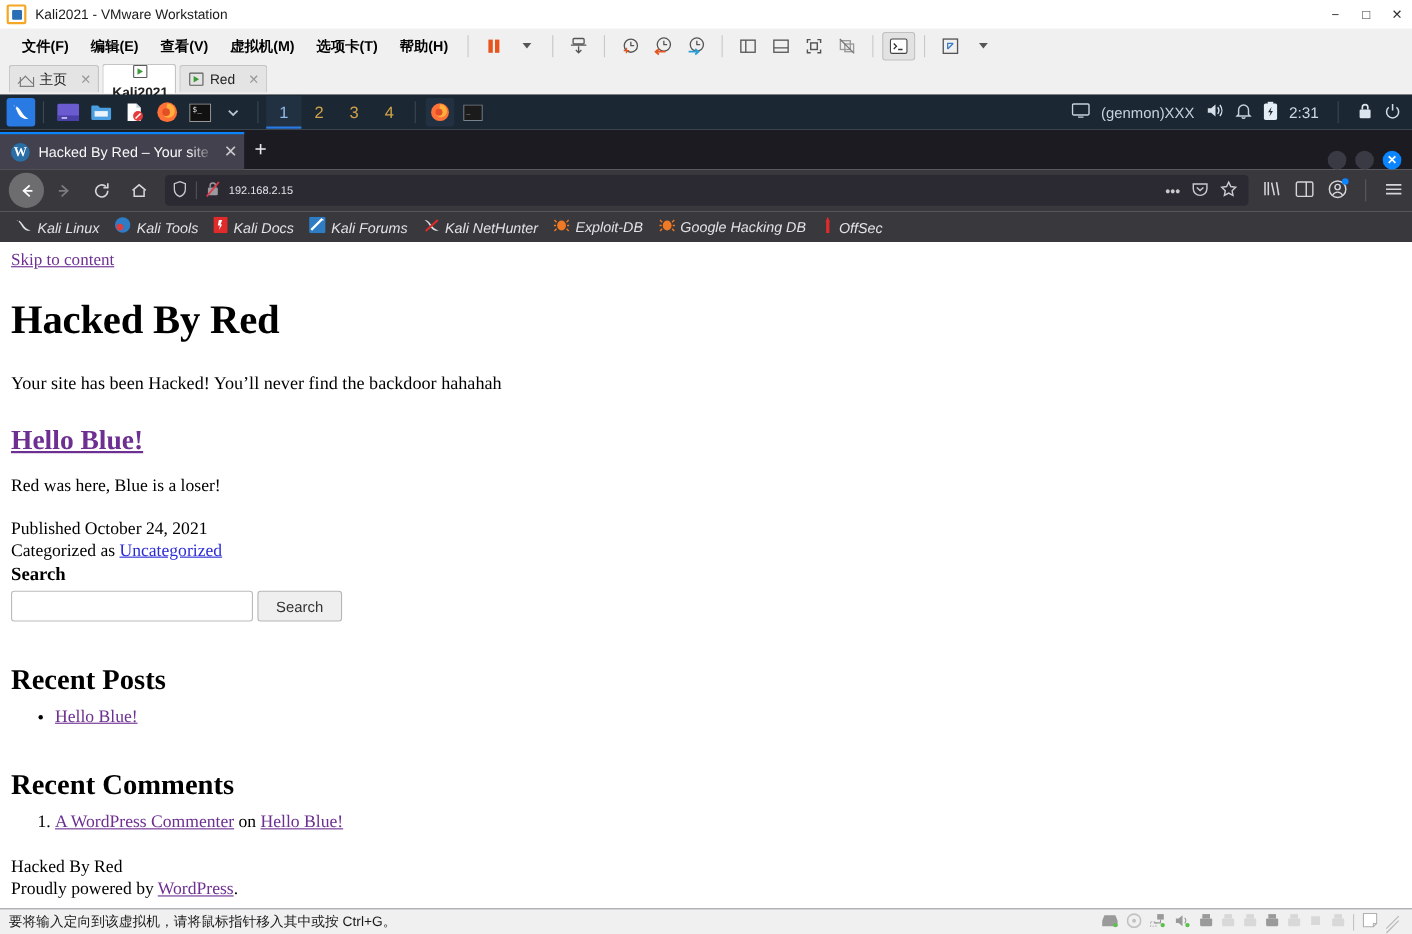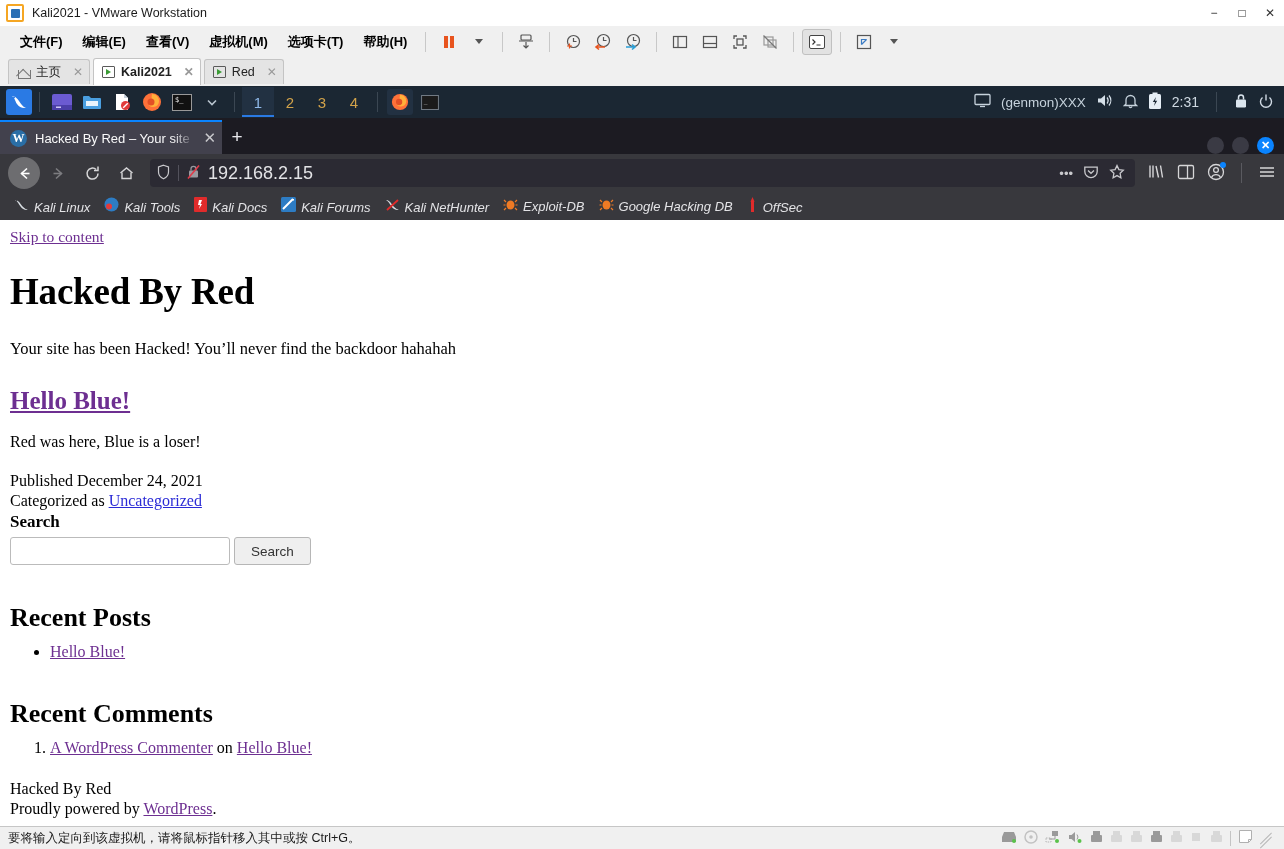--- a/index.html
+++ b/index.html
@@ -32,21 +32,21 @@
   .tb-btn.active { background:#e2e2e2; border:1px solid #c0c0c0; border-radius:3px;}
   .caret { width:0;height:0;border-left:4px solid transparent;border-right:4px solid transparent;border-top:5px solid #555;}
 
   
   .vmtabs { height: 29px; background:#f0f0f0; display:flex; align-items:center; padding-left:8px; flex:none; }
   .vmtab {
     height: 25px; display:flex; align-items:center; gap:6px; padding: 0 6px 0 8px;
     background:#e4e4e4; border:1px solid #c4c4c4; border-bottom:none;
     border-radius:3px 3px 0 0; margin-right:3px; font-size:12.5px; color:#222;
   }
-  .vmtab.active { background:#ffffff; height:27px; font-weight:bold; }
+  .vmtab.active { background:#ffffff; height:27px; font-weight:bold;flex-direction:column; }
   .vmtab .x { color:#999; font-size:12px; margin-left:6px; }
   .tabicon { width:13px; height:12px; position:relative; flex:none;}
   .tabicon .scr { position:absolute; inset:0; border:1.3px solid #5a5a5a; border-radius:1px;}
   .tabicon .ply { position:absolute; left:4px; top:2.5px; width:0;height:0;
       border-top:3.5px solid transparent;border-bottom:3.5px solid transparent;border-left:5px solid #3a9b35;}
   .homeicon { width:13px;height:12px; position:relative;}
   .homeicon:before { content:''; position:absolute; left:1px; top:4px; width:11px;height:8px;border:1.3px solid #777;border-top:none;}
   .homeicon:after { content:''; position:absolute; left:0.5px; top:4.5px; width:8.5px;height:8.5px;
       border-top:1.3px solid #777;border-right:1.3px solid #777; transform:rotate(-45deg); transform-origin:center;}
 
@@ -80,21 +80,21 @@
   .ffwinctl { margin-left:auto; display:flex; align-items:center; gap:8px; padding-right:10px;}
   .ffcirc { width:17px;height:17px;border-radius:50%;background:#3a3a44;}
   .ffcirc.close { background:#0a84ff; color:#fff; display:flex;align-items:center;justify-content:center;font-size:11px;font-weight:bold;}
 
   .ffnav { height:38px; background:#38383d; display:flex; align-items:center; gap:2px; padding:0 8px;}
   .navbtn { width:32px;height:32px; display:flex;align-items:center;justify-content:center; color:#d6d6d8; font-size:16px; border-radius:4px;}
   .navbtn.backcircle { background:#6d6d70; border-radius:50%; color:#fff;}
   .navbtn.dim { color:#7c7c80; }
   .urlbar { flex:1; height:28px; background:#2b2a33; border-radius:4px; display:flex; align-items:center;
             margin:0 6px; padding:0 6px; gap:7px; }
-  .urltext { color:#e3e3e6; font-size:18px; flex:1;}
+  .urltext { color:#e3e3e6; font-size:10px; flex:1;}
   .urlicons { display:flex; align-items:center; gap:10px; padding-right:4px; color:#c9c9cd; font-size:13px;}
   .ffnav-right { display:flex; align-items:center; gap:12px; padding-left:4px; color:#d6d6d8;}
   .ffsep { width:1px; height:20px; background:#5a5a60; margin:0 4px;}
 
   .bmbar { height:28px; background:#38383d; display:flex; align-items:center; gap:2px; padding:0 8px; color:#e3e3e6; font-size:13px;}
   .bm { display:flex; align-items:flex-end; gap:5px; padding:3px 6px; border-radius:3px; white-space:nowrap;font-style:italic;}
 
   
   .page { flex:1; background:#fff; overflow:hidden; padding: 8px 10px 0 10px;
           font-family:"Liberation Serif", serif; color:#000; position:relative;}
@@ -569,21 +569,21 @@
       <div class="page">
         <a class="skip" href="#">Skip to content</a>
         <h1 class="site">Hacked By Red</h1>
         <div class="desc">Your site has been Hacked! You’ll never find the backdoor hahahah</div>
 
         <h2 class="posttitle">
           <a href="#">Hello Blue!</a>
         </h2>
         <div class="postbody">Red was here, Blue is a loser!</div>
         <div class="meta">
-          <span>Published December 24, 2021</span><br>
+          <span>Published October 24, 2021</span><br>
           <span>Categorized as </span><a href="#">Uncategorized</a>
         </div>
 
         <h3 class="widget">Search</h3>
         <div class="searchrow">
           <input class="searchinput" type="text" placeholder="" style="">
           <button class="searchbtn">Search</button>
         </div>
 
         <h2 class="sec">Recent Posts</h2>

